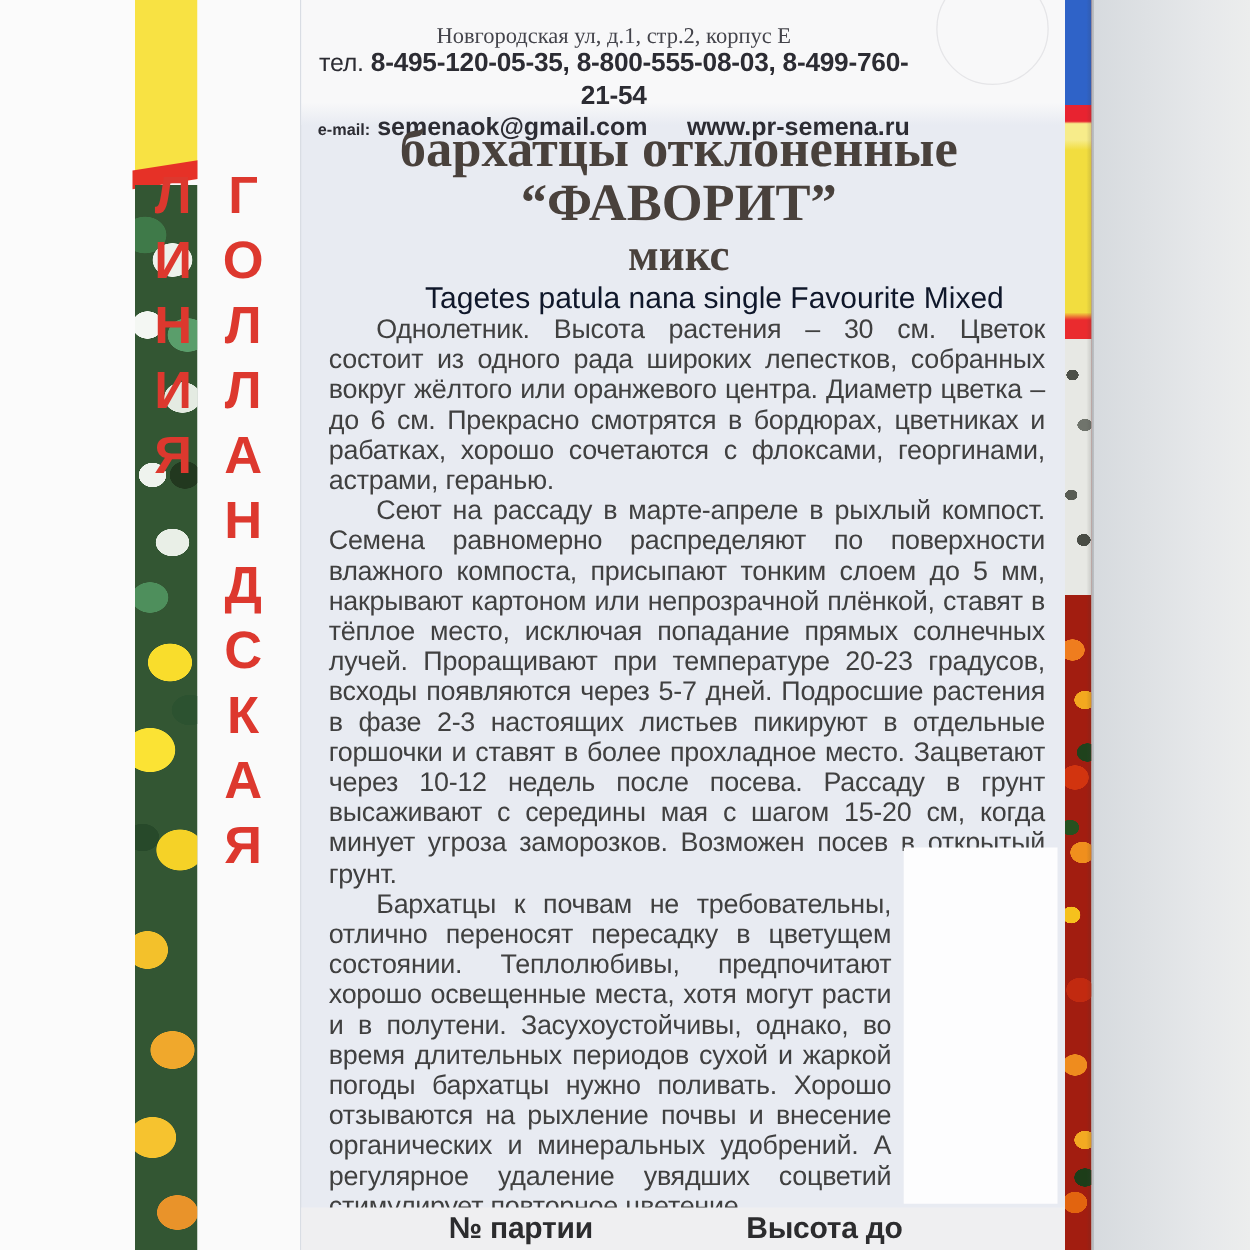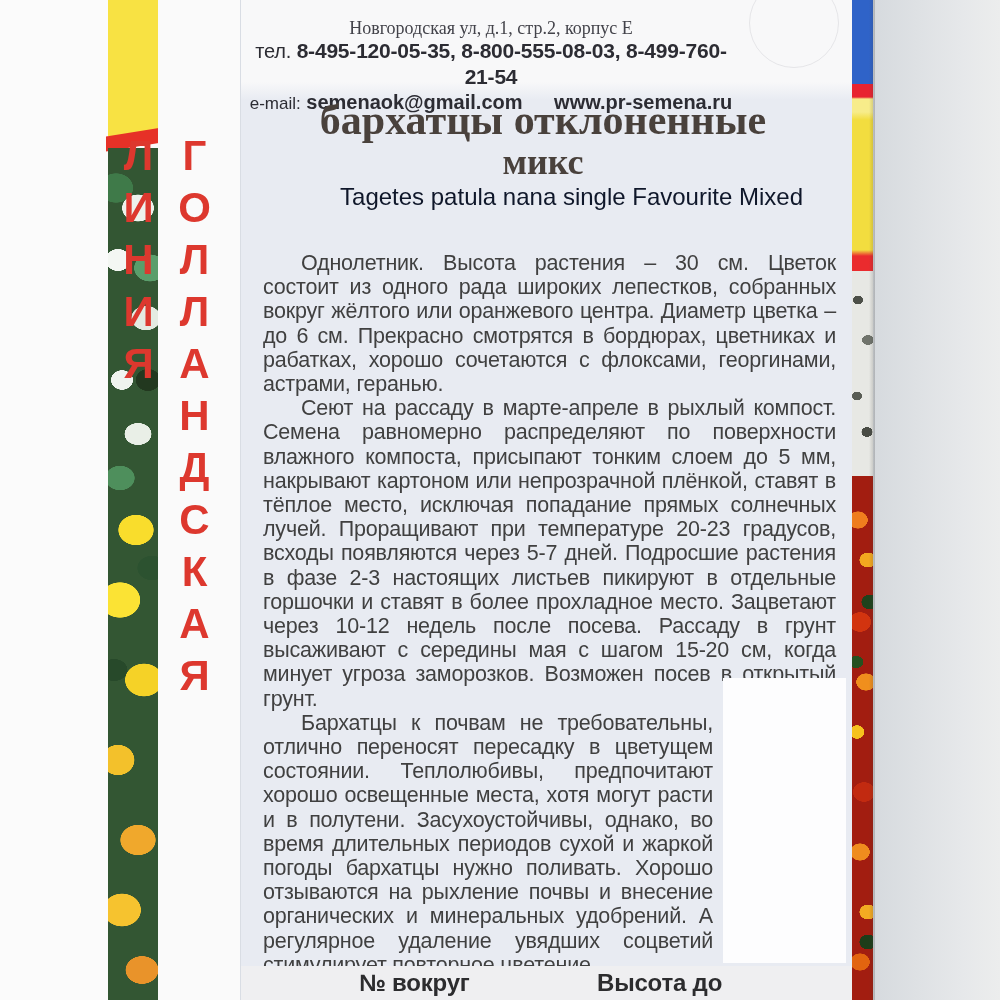--- a/index.html
+++ b/index.html
@@ -48,21 +48,21 @@
          border-left:1px solid rgba(90,95,110,.10);}
   .header-bg{position:absolute;left:0;top:0;width:612px;height:100px;
              background:linear-gradient(180deg,#f8f8f9 0 82px,#e8ebf2 100px);}
   .crease-arc{position:absolute;left:508px;top:-22px;width:88px;height:88px;border-radius:50%;
               border:1px solid rgba(130,130,145,.16);}
   .header-text{position:absolute;left:0;top:18px;width:500px;text-align:center;color:#2c2c33;}
   .addr{font-family:"Liberation Serif",serif;font-size:18px;line-height:20px;color:#43434a;}
   .phones{font-size:21px;font-weight:bold;line-height:26px;letter-spacing:-.2px;}
   .phones .pref{font-weight:normal;font-size:20px;}
   .mailline{font-size:20px;font-weight:bold;line-height:25px;}
-  .mailline .pref{font-weight:normal;font-size:17px;}
+  .mailline .pref{font-weight:bold;font-size:13px;}
   .mailline .site{margin-left:26px;}
 
   .titles{position:absolute;left:0;top:98px;width:520px;text-align:center;color:#49413c;
           font-family:"Liberation Serif",serif;font-weight:bold;padding-left:42px;}
   .t1{font-size:42px;line-height:44px;}
   .t2{font-size:42px;line-height:42px;}
   .t3{font-size:36px;line-height:40px;}
   .latin{font-family:"Liberation Sans",sans-serif;font-weight:normal;font-size:24px;
          line-height:30px;color:#0f172a;margin-top:0;text-align:right;}
 
@@ -129,33 +129,34 @@
       </div>
       <div class="mailline">
         <span class="pref">e-mail:</span>
         <span>semenaok@gmail.com</span>
         <span class="site">www.pr-semena.ru</span>
       </div>
     </div>
 
     <div class="titles">
       <div class="t1">бархатцы отклоненные</div>
+      <div class="t2">“ФАВОРИТ”</div>
       <div class="t3">микс</div>
       <div class="latin">Tagetes patula nana single Favourite Mixed</div>
     </div>
 
     <div class="body-text">
       <p>Однолетник. Высота растения – 30 см. Цветок состоит из одного рада широких лепестков, собранных вокруг жёлтого или оранжевого центра. Диаметр цветка – до 6 см. Прекрасно смотрятся в бордюрах, цветниках и рабатках, хорошо сочетаются с флоксами, георгинами, астрами, геранью.</p>
       <p>Сеют на рассаду в марте-апреле в рыхлый компост. Семена равномерно распределяют по поверхности влажного компоста, присыпают тонким слоем до 5 мм, накрывают картоном или непрозрачной плёнкой, ставят в тёплое место, исключая попадание прямых солнечных лучей. Проращивают при температуре 20-23 градусов, всходы появляются через 5-7 дней. Подросшие растения в фазе 2-3 настоящих листьев пикируют в отдельные горшочки и ставят в более прохладное место. Зацветают через 10-12 недель после посева. Рассаду в грунт высаживают с середины мая с шагом 15-20 см, когда минует угроза заморозков. Возможен посев в открытый грунт.</p>
       <p class="p3">Бархатцы к почвам не требовательны, отлично переносят пересадку в цветущем состоянии. Теплолюбивы, предпочитают хорошо освещенные места, хотя могут расти и в полутени. Засухоустойчивы, однако, во время длительных периодов сухой и жаркой погоды бархатцы нужно поливать. Хорошо отзываются на рыхление почвы и внесение органических и минеральных удобрений. А регулярное удаление увядших соцветий стимулирует повторное цветение.</p>
     </div>
 
     <div class="stamp-box"></div>
 
     <div class="footer-strip">
-      <div class="footer-label batch">№ вокруг</div>
+      <div class="footer-label batch">№ партии</div>
       <div class="footer-label expiry">Высота до</div>
     </div>
   </div>
 
   <div class="right-strip"></div>
   <div class="edge-shadow"></div>
 </div>
 
 </body></html>

